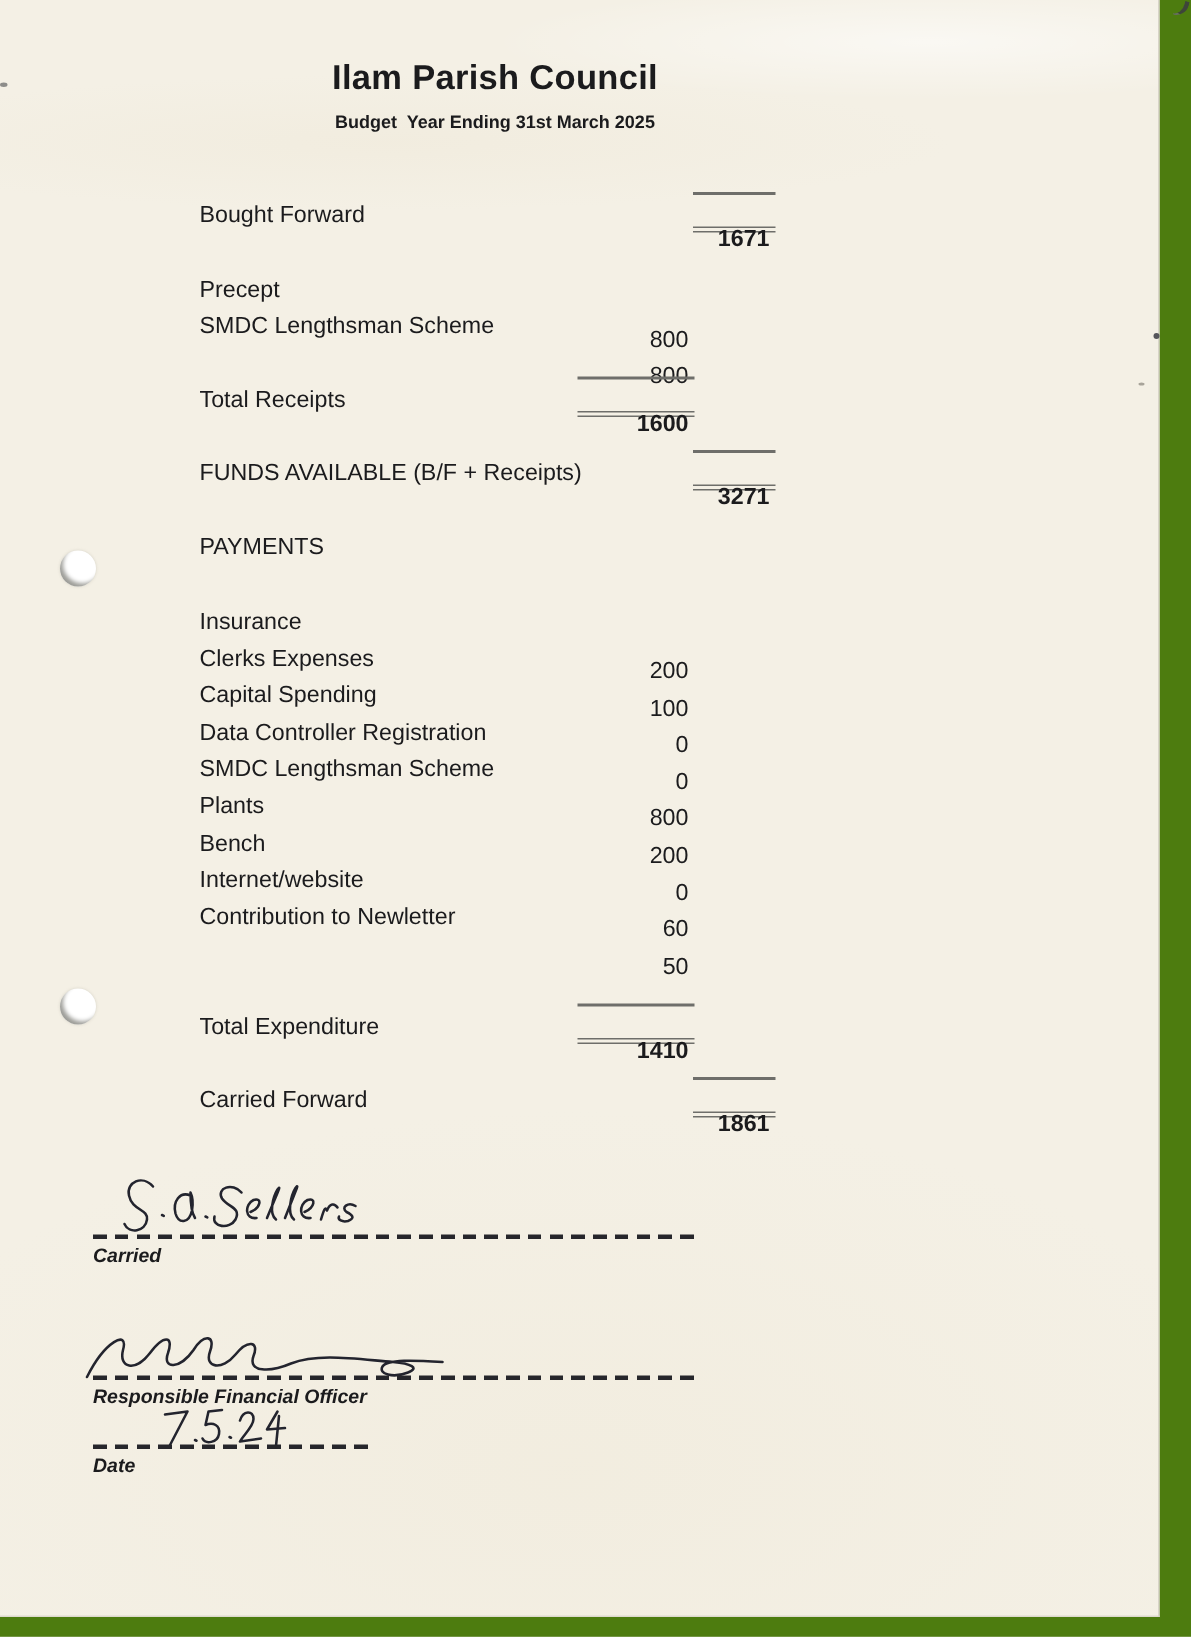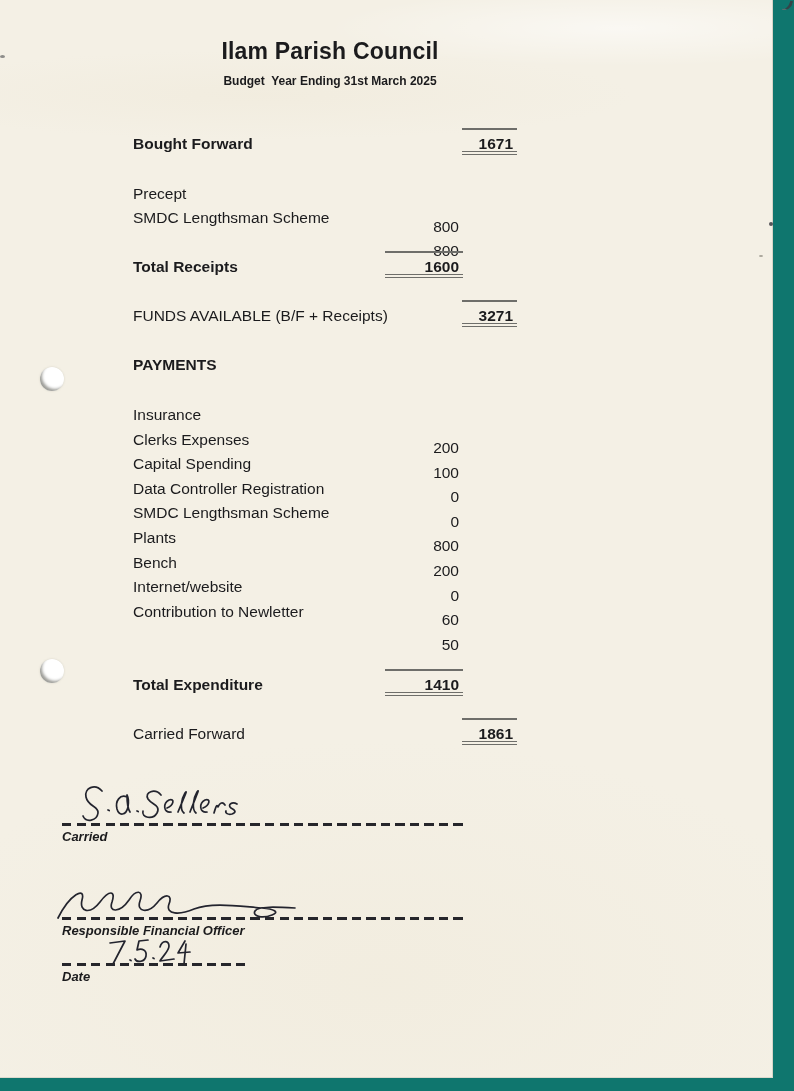--- a/index.html
+++ b/index.html
@@ -1,44 +1,44 @@
 <!DOCTYPE html>
 <html><head>
 <meta charset="utf-8">
 <style>
   * { margin:0; padding:0; box-sizing:border-box; }
   body { font-family:"Liberation Sans", sans-serif; background:#e8e8e8; }
   .scan {
-    position:relative; width:794px; height:1091px; background:#0f766e;
+    position:relative; width:794px; height:1091px; background:#4d7c0f;
     overflow:hidden; margin:0 auto;
   }
   .paper {
     position:absolute; left:0; top:0; width:773px; height:1078px;
     background:
       radial-gradient(ellipse 420px 55px at 620px 28px, rgba(255,255,255,0.55), transparent 70%),
       radial-gradient(ellipse 500px 60px at 260px 95px, rgba(236,228,209,0.30), transparent 75%),
       radial-gradient(ellipse 600px 300px at 380px 980px, rgba(238,231,213,0.35), transparent 80%),
       linear-gradient(#f4f0e5, #f4f0e5);
     box-shadow: inset -1px 0 0 #d8d4c8, inset 0 -1px 0 #ddd9cd;
     color:#1b1b1d;
   }
   .header { position:absolute; left:60px; top:38px; width:540px; text-align:center; }
   .title { font-size:23px; font-weight:bold; letter-spacing:0.2px; }
   .subtitle { font-size:12px; font-weight:bold; margin-top:9px; white-space:pre; }
   .row { position:absolute; left:0; width:773px; height:26px; font-size:15.5px; line-height:21px; }
   .lbl { position:absolute; left:133px; top:0; white-space:nowrap; }
-  .bold { font-weight:bold; }
+  .bold { font-weight:normal; }
   .amt {
     position:absolute; top:0; left:385px; width:78px;
     text-align:right; padding-right:4px; font-weight:bold; white-space:nowrap;
   }
   .amt.plain { font-weight:normal;margin-top:33px; }
   .amt.colB { left:462px; width:55px; }
   .amt.boxed {
-    top:-5px; height:27px; padding-top:3px;
+    top:-5px; height:27px; padding-top:19px;
     border-top:2px solid #6e6e6a;
     border-bottom:4px double #6e6e6a;
   }
   .dashline {
     position:absolute; height:3px;
     background:repeating-linear-gradient(90deg, #26262b 0 9px, transparent 9px 14.5px);
   }
   .sigcaption { position:absolute; font-size:13px; font-weight:bold; font-style:italic; white-space:nowrap; }
   .sig-svg { position:absolute; }
   .sig-svg path { fill:none; stroke:#23242e; stroke-width:1.7; stroke-linecap:round; stroke-linejoin:round; }

